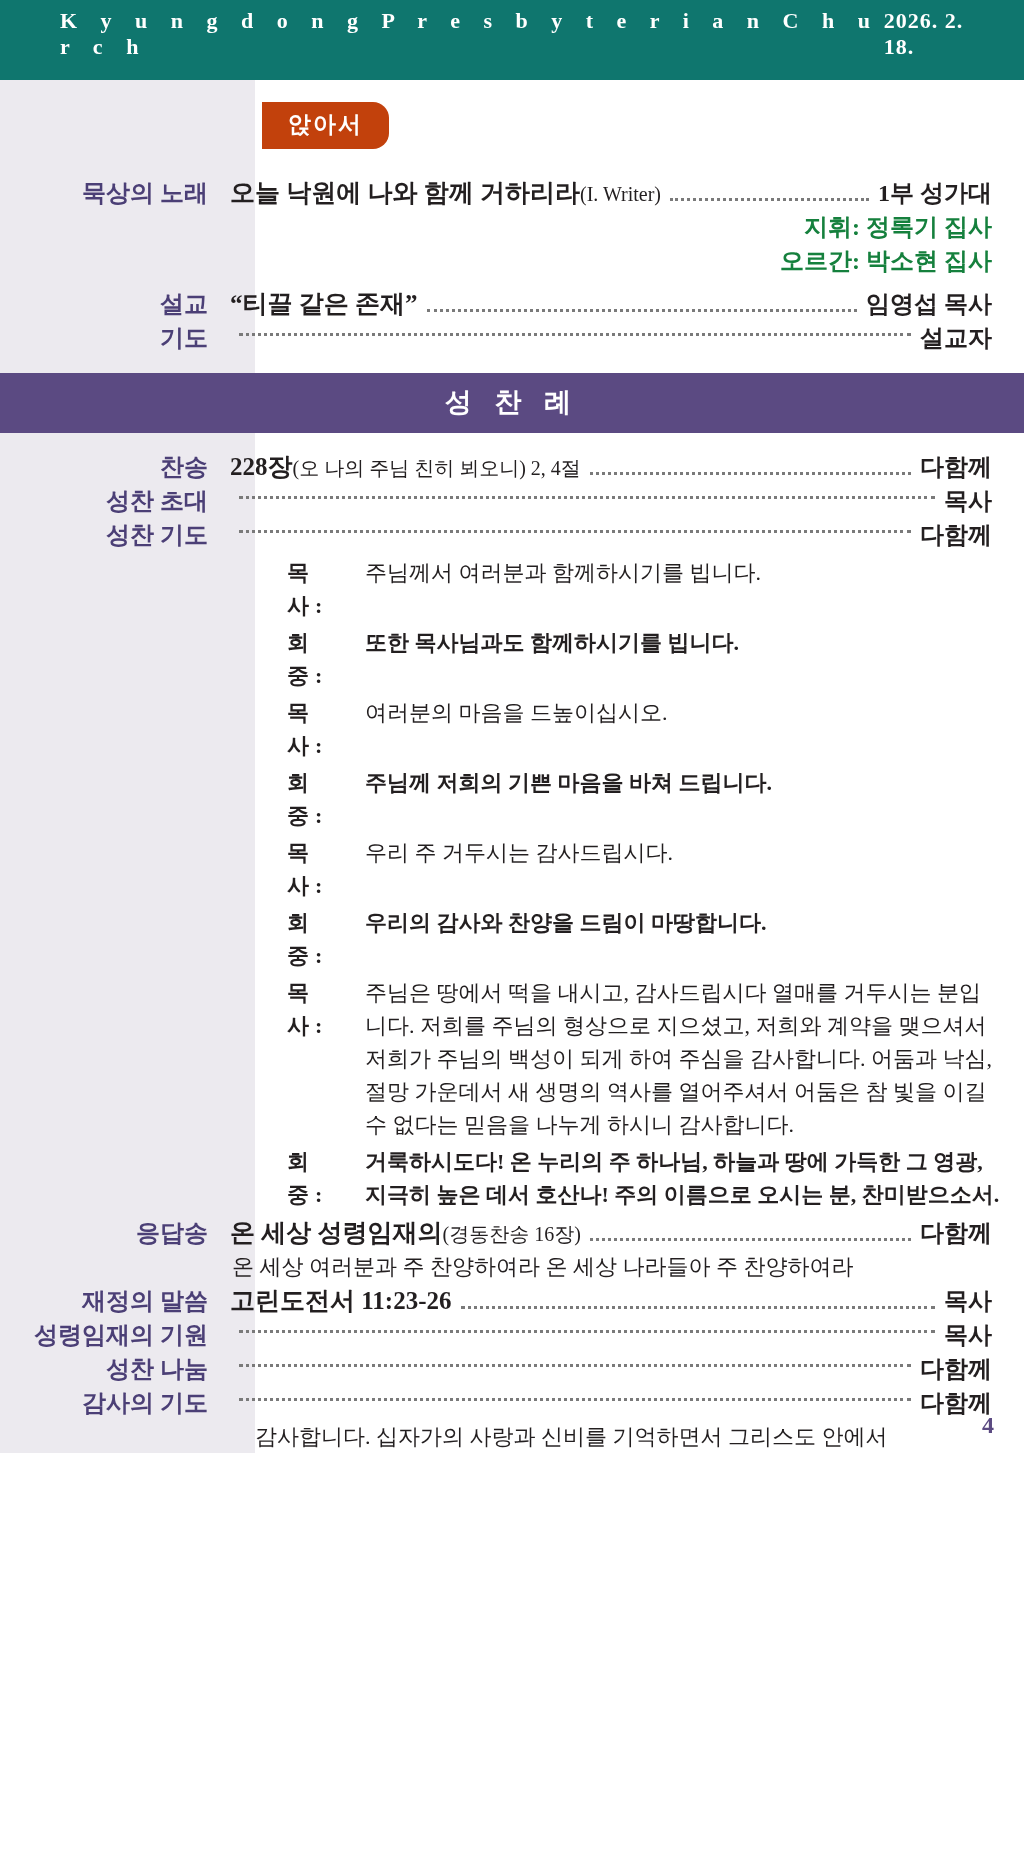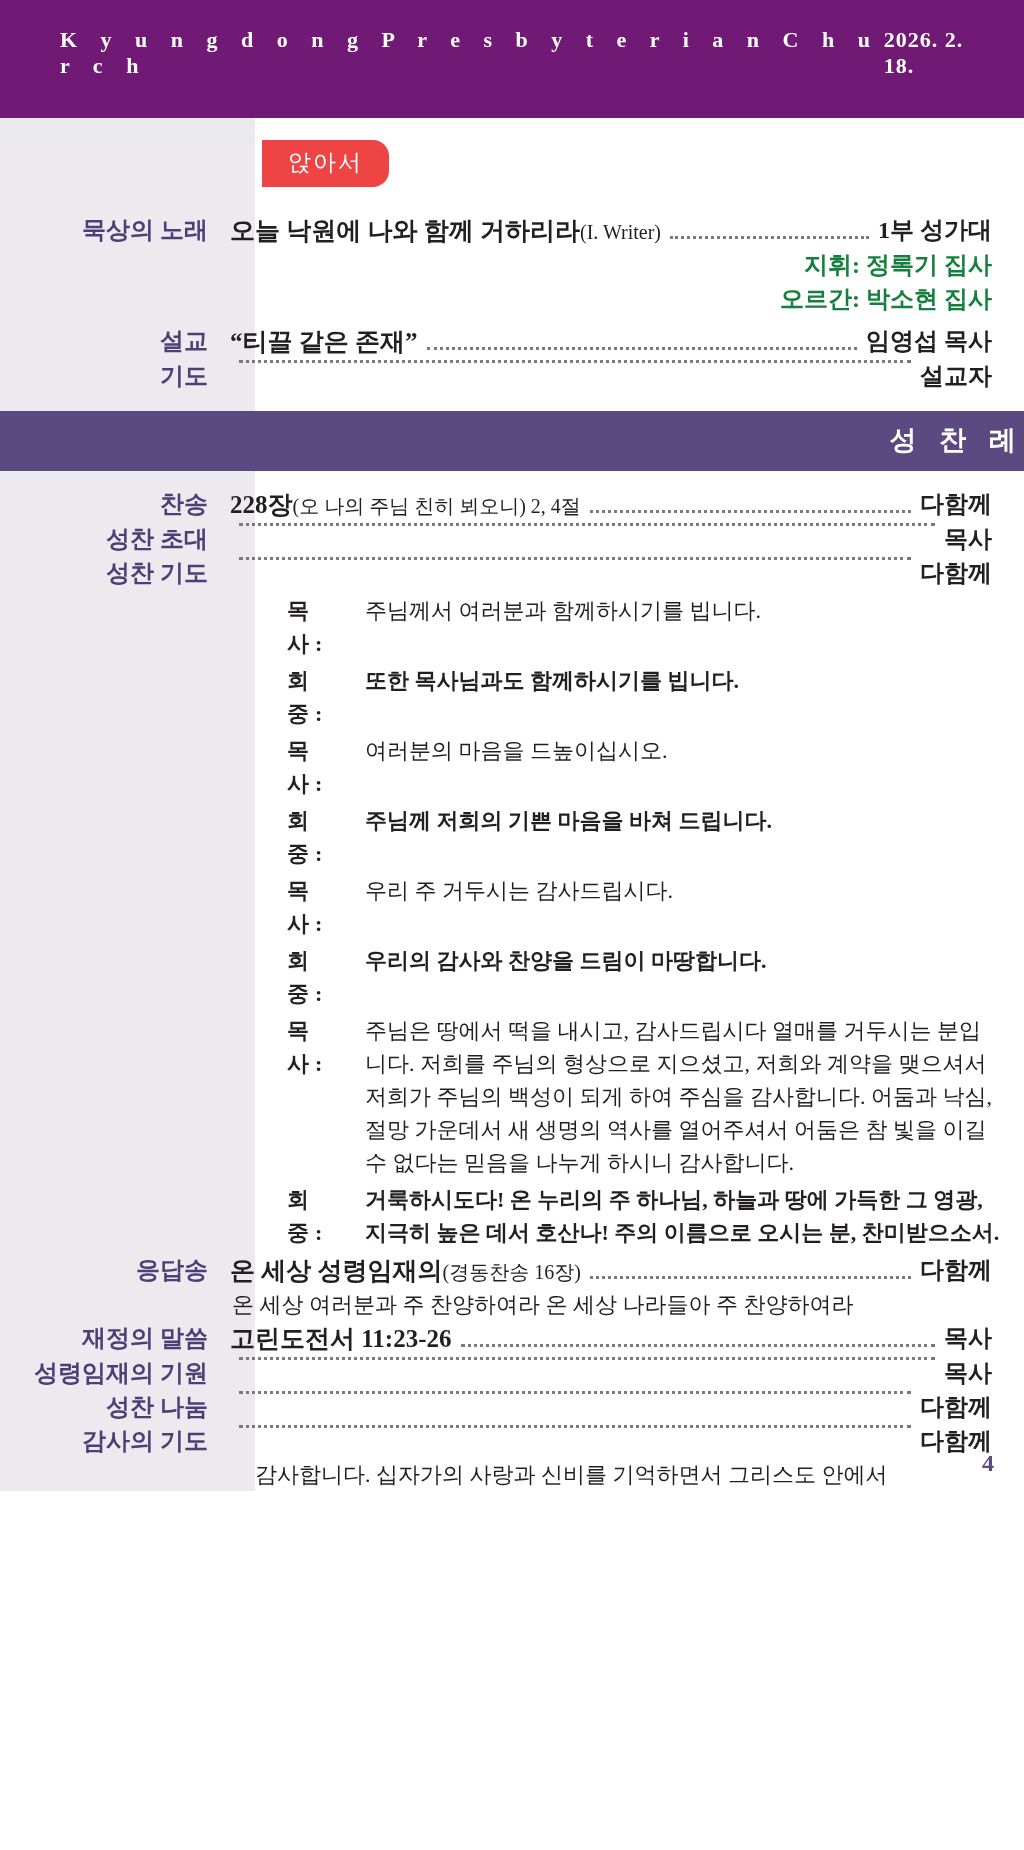--- a/index.html
+++ b/index.html
@@ -11,22 +11,22 @@
     width: 1024px;
     height: 1850px;
     font-family: "Liberation Serif", "DejaVu Serif", serif;
     color: #231f20;
     position: relative;
     overflow: hidden;
   }
 
   
   .header {
-    height: 118px;
-    background: #701a75;
+    height: 80px;
+    background: #0f766e;
     display: flex;
     align-items: center;
     justify-content: space-between;
     padding: 0 36px 12px 60px;
     box-sizing: border-box;
   }
   .header-title {
     color: #ffffff;
     font-size: 22px;
     font-weight: bold;
@@ -63,33 +63,33 @@
     z-index: 1;
   }
 
   
   .tab-row {
     padding: 22px 0 8px 0;
   }
   .tab {
     display: inline-block;
     margin-left: 262px;
-    background: #ef4444;
+    background: #c2410c;
     color: #ffffff;
     font-size: 23px;
-    font-weight: normal;
+    font-weight: bold;
     padding: 7px 26px 9px 26px;
     border-radius: 0 16px 16px 0;
     letter-spacing: 2px;
   }
 
   
   .order {
     display: flex;
-    align-items: flex-start;
+    align-items: center;
     padding: 1px 32px 1px 0;
   }
   .label {
     width: 230px;
     min-width: 230px;
     text-align: right;
     padding-right: 22px;
     box-sizing: border-box;
     color: #4b3f76;
     font-weight: bold;
@@ -134,21 +134,21 @@
     font-size: 24px;
     font-weight: bold;
     color: #15803d;
     line-height: 1.42;
   }
 
   
   .banner {
     background: #5b4a82;
     color: #ffffff;
-    text-align: right;
+    text-align: center;
     font-size: 27px;
     font-weight: bold;
     letter-spacing: 8px;
     padding: 11px 0 13px 0;
     margin: 18px 0 16px 0;
   }
 
   
   .dialogue {
     padding-left: 255px;

